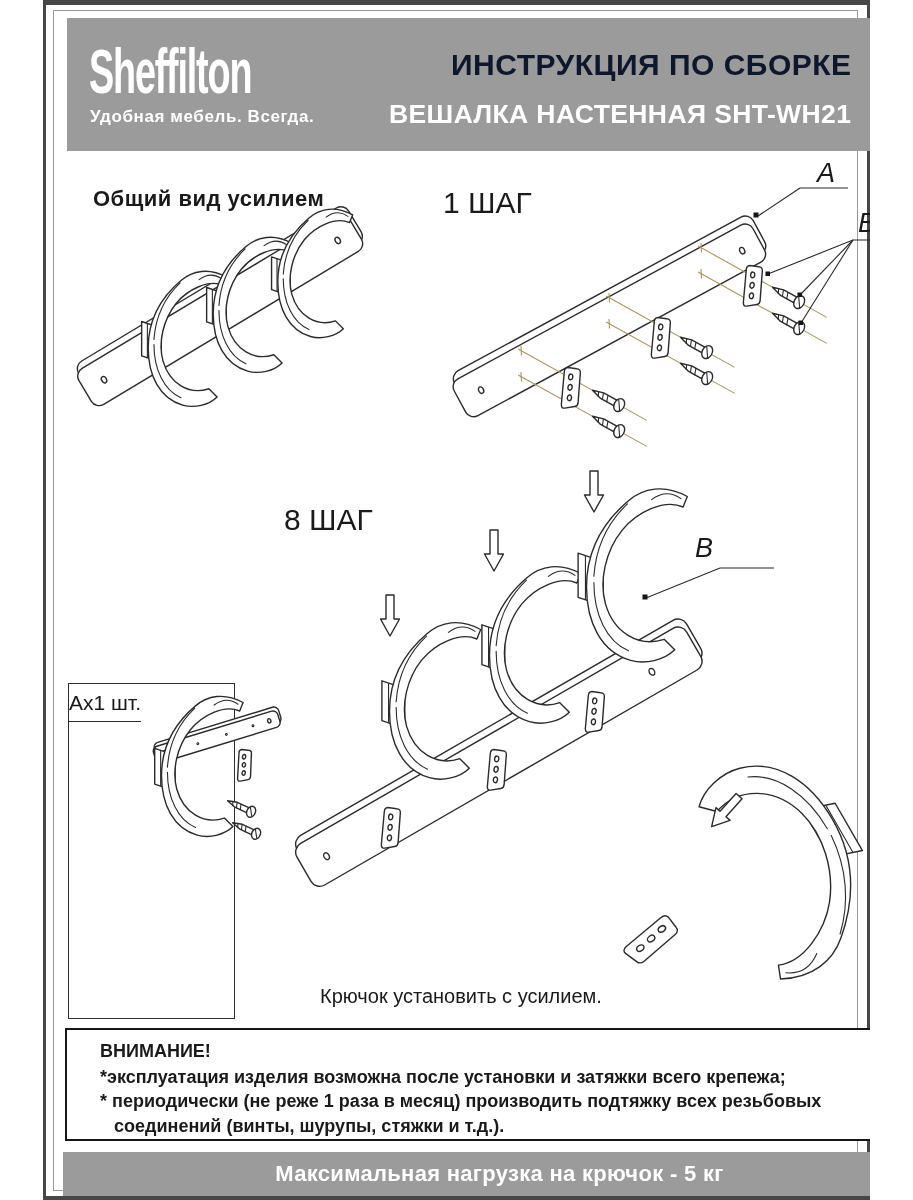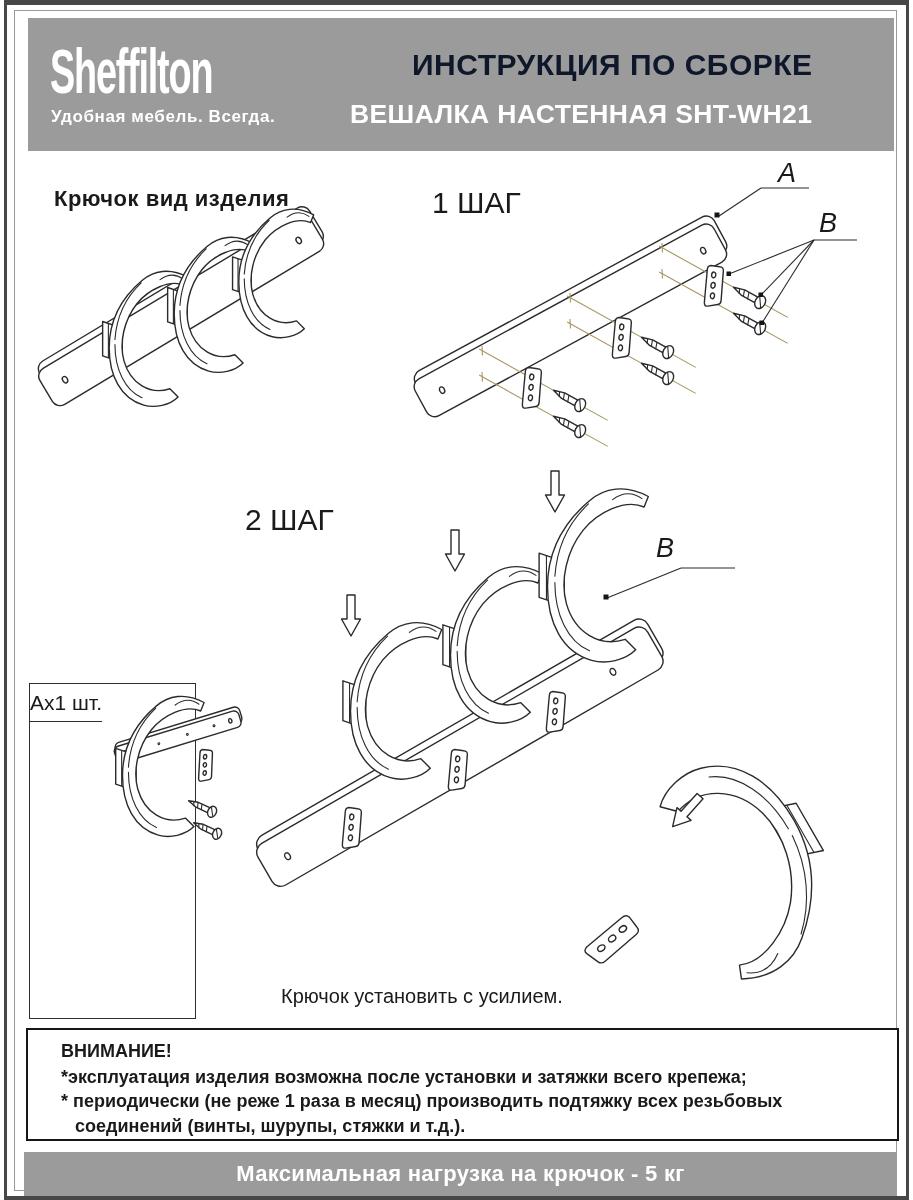--- a/index.html
+++ b/index.html
@@ -1,36 +1,36 @@
 <!DOCTYPE html>
 <html><head>
 <meta charset="utf-8">
 <style>
   html,body{margin:0;padding:0;background:#fff;}
   .page{
-    position:relative;width:905px;height:1200px;margin:0 auto;
+    position:relative;width:827px;height:1200px;margin:0 auto;
     background:#fff;overflow:hidden;
     font-family:"Liberation Sans", sans-serif;color:#1a1a1a;
   }
   .outer-frame{position:absolute;inset:0;border-style:solid;border-color:#474747;
     border-width:5px 3px 4px 3px;pointer-events:none;}
   .inner-frame{position:absolute;inset:10px 12px 9px 10px;border:1.6px solid #9a9a9a;pointer-events:none;}
 
   
   .hdr{position:absolute;left:24px;top:18px;width:866px;height:133px;background:#9b9b9b;}
   .logo{position:absolute;left:22px;top:22px;color:#fff;font-weight:bold;font-size:63px;
     letter-spacing:-2px;transform:scaleX(.60);transform-origin:left top;white-space:nowrap;line-height:1;}
   .tagline{position:absolute;left:23px;top:89px;color:#fff;font-weight:bold;font-size:17px;letter-spacing:.6px;white-space:nowrap;}
   .t1{position:absolute;left:384px;top:30px;color:#0f172a;font-weight:bold;font-size:30px;letter-spacing:.5px;white-space:nowrap;}
   .t2{position:absolute;left:322px;top:81px;color:#fff;font-weight:bold;font-size:26.5px;letter-spacing:.4px;white-space:nowrap;}
 
   
   .lbl{position:absolute;white-space:nowrap;}
   .overview-lbl{left:50px;top:186px;font-size:22px;font-weight:bold;letter-spacing:.5px;}
-  .step1-lbl{left:400px;top:186px;font-size:30px;margin-left:28px;}
+  .step1-lbl{left:400px;top:186px;font-size:30px;}
   .step2-lbl{left:241px;top:503px;font-size:30px;}
   .cap-lbl{left:277px;top:985px;font-size:20px;}
   .it{font-style:italic;font-size:27px;}
   .a1-lbl{left:774px;top:158px;}
   .b1-lbl{left:815px;top:208px;}
   .b2-lbl{left:652px;top:533px;}
 
   svg.draw{position:absolute;overflow:visible;}
   .s{fill:#fff;stroke:#2b2b2b;stroke-width:1.4;stroke-linejoin:round;stroke-linecap:round;vector-effect:non-scaling-stroke;}
   .sn{fill:none;stroke:#2b2b2b;stroke-width:1.1;stroke-linejoin:round;stroke-linecap:round;vector-effect:non-scaling-stroke;}
@@ -95,23 +95,23 @@
   <div class="outer-frame"></div>
   <div class="inner-frame"></div>
 
   <div class="hdr">
     <div class="logo">Sheffilton</div>
     <div class="tagline">Удобная мебель. Всегда.</div>
     <div class="t1">ИНСТРУКЦИЯ ПО СБОРКЕ</div>
     <div class="t2">ВЕШАЛКА НАСТЕННАЯ SHT-WH21</div>
   </div>
 
-  <div class="lbl overview-lbl">Крючок вид изделия</div>
+  <div class="lbl overview-lbl">Общий вид усилием</div>
   <div class="lbl step1-lbl">1 ШАГ</div>
-  <div class="lbl step2-lbl">2 ШАГ</div>
+  <div class="lbl step2-lbl">8 ШАГ</div>
   <div class="lbl it a1-lbl">A</div>
   <div class="lbl it b1-lbl">B</div>
   <div class="lbl it b2-lbl">B</div>
   <div class="lbl cap-lbl">Крючок установить с усилием.</div>
 
   <svg class="draw" style="left:35px;top:195px" width="330" height="290" viewBox="0 0 330 290">
     <g transform="translate(18,214) rotate(-31)">
       <rect class="s" x="3.5" y="-48.5" width="315" height="42" rx="9"></rect>
       <rect class="s" x="0" y="-42" width="315" height="42" rx="9"></rect>
       <ellipse class="s" cx="22" cy="-21" rx="2.4" ry="3.4"></ellipse>

